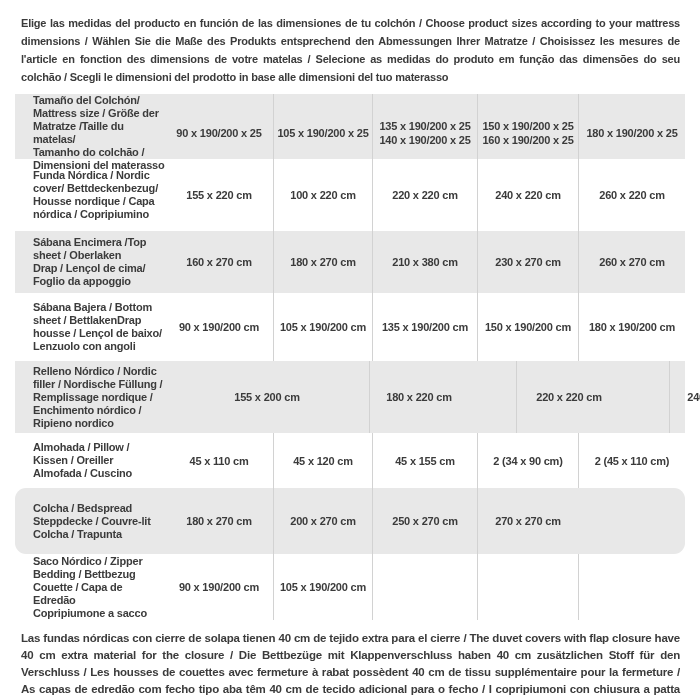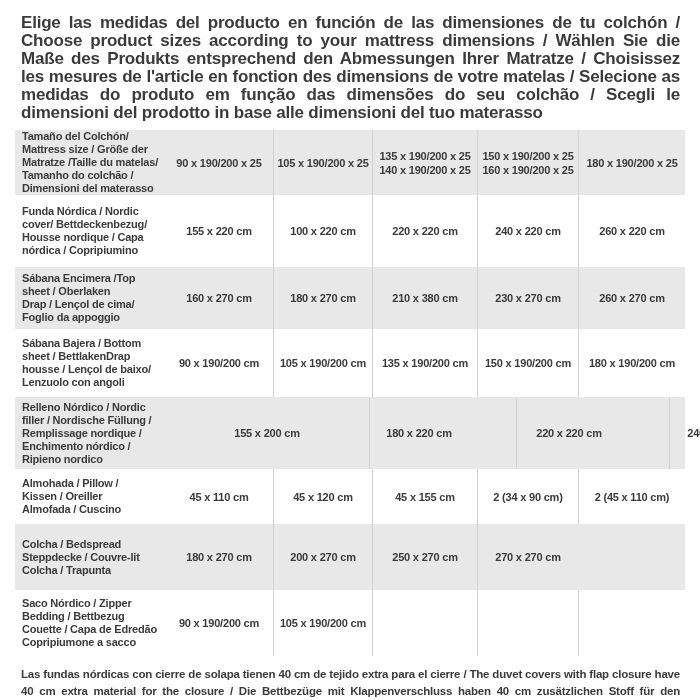--- a/index.html
+++ b/index.html
@@ -10,21 +10,21 @@
   *{margin:0;padding:0;box-sizing:border-box;}
   html,body{width:700px;height:700px;background:#ffffff;overflow:hidden;}
   body{
     font-family:"Liberation Sans","DejaVu Sans",sans-serif;
     color:var(--text);
     font-weight:bold;
   }
   .page{width:700px;height:700px;padding:14px 20px 0 21px;}
 
   .header-text{
-    font-size:17px;
+    font-size:11px;
     line-height:18px;
     text-align:justify;
     letter-spacing:-0.2px;
     color:var(--text);
   }
 
   .size-table{
     margin-top:8px;
     width:670px;
     margin-left:-6px;
@@ -33,32 +33,32 @@
     display:grid;
     grid-template-columns:150px 108px 99px 105px 101px 107px;
   }
   .row:nth-child(odd){background:var(--row-shade);}
   .row:nth-child(1){height:65px;}
   .row:nth-child(2){height:72px;}
   .row:nth-child(3){height:62px;}
   .row:nth-child(4){height:68px;}
   .row:nth-child(5){height:72px;gap:48px;}
   .row:nth-child(6){height:55px;}
-  .row:nth-child(7){height:66px;}
+  .row:nth-child(7){height:66px;border-radius:11px;}
   .row:nth-child(8){height:66px;}
 
   .cell{
     display:flex;
     align-items:center;
     font-size:11px;
     letter-spacing:-0.2px;
     white-space:pre-line;
   }
   .cell.label{
-    padding-left:7px;
+    padding-left:18px;
     line-height:13px;
     text-align:left;
   }
   .cell.val{
     justify-content:center;
     text-align:center;
     line-height:14px;
   }
   .cell.val + .cell.val{
     border-left:1px solid var(--divider);

